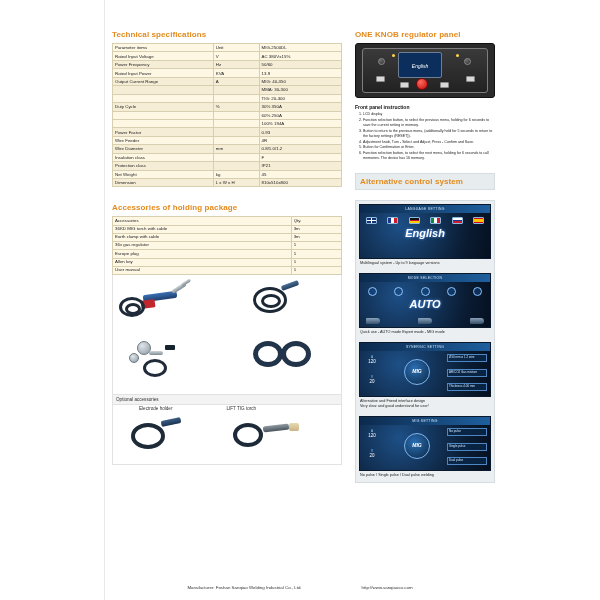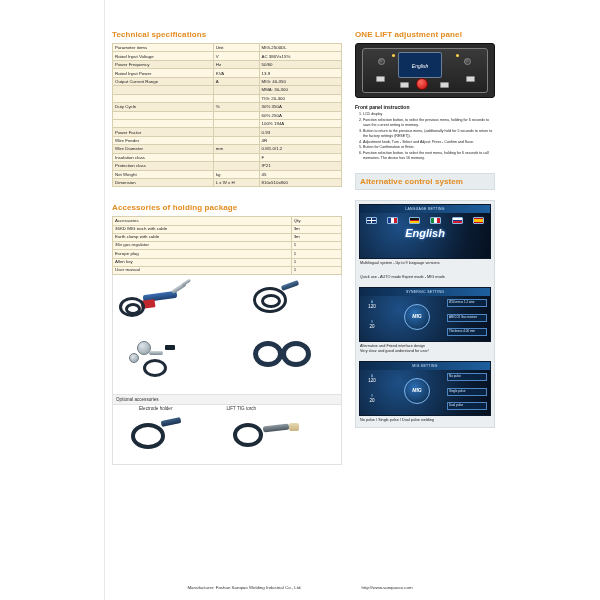--- a/index.html
+++ b/index.html
@@ -446,21 +446,21 @@
       <div>
         <div class="coil" style="left:120px; top:18px; width:30px; height:24px; border-width:4px; border-color:#1d2a38;"></div>
         <div class="torch-body" style="left:150px; top:20px; width:26px; height:6px; transform:rotate(-6deg); background:linear-gradient(#8f9aa3,#4a545c);"></div>
         <div class="tig-cup" style="left:176px; top:18px; width:10px; height:8px;"></div>
       </div>
     </div>
   </div>
 
   <div class="col-right">
 
-    <div class="sec-title">ONE LIFT adjustment panel</div>
+    <div class="sec-title">ONE KNOB regulator panel</div>
 
     <div class="knob-panel">
       <div class="knob-inner"></div>
       <div class="knob-screen">English</div>
       <div class="knob-big"></div>
       <div class="knob-dot" style="left:22px; top:14px;"></div>
       <div class="knob-dot" style="left:108px; top:14px;"></div>
       <div class="knob-sq" style="left:20px; top:32px;"></div>
       <div class="knob-sq" style="left:110px; top:32px;"></div>
       <div class="knob-sq" style="left:44px; top:38px;"></div>
@@ -493,20 +493,36 @@
             <span class="flag f-it"></span>
             <span class="flag f-ru"></span>
             <span class="flag f-es"></span>
           </div>
           <div class="big">English</div>
         </div>
         <div class="alt-cap">Multilingual system - Up to 9 language versions</div>
       </div>
 
       <div class="alt-card">
+        <div class="alt-img">
+          <div class="hdr">MODE SELECTION</div>
+          <div class="icorow">
+            <span class="ico"></span>
+            <span class="ico"></span>
+            <span class="ico"></span>
+            <span class="ico"></span>
+            <span class="ico"></span>
+          </div>
+          <div class="big" style="top:24px;">AUTO</div>
+          <div class="torchrow">
+            <span class="torch"></span>
+            <span class="torch"></span>
+            <span class="torch"></span>
+          </div>
+        </div>
         <div class="alt-cap">Quick use - AUTO mode     Expert mode - MIG mode</div>
       </div>
 
       <div class="alt-card">
         <div class="alt-img gauge-img">
           <div class="hdr">SYNERGIC SETTING</div>
           <div class="gauge-left">
             <div>A</div>
             <div style="font-size:4.5px;color:#fff;">120</div>
           </div>

